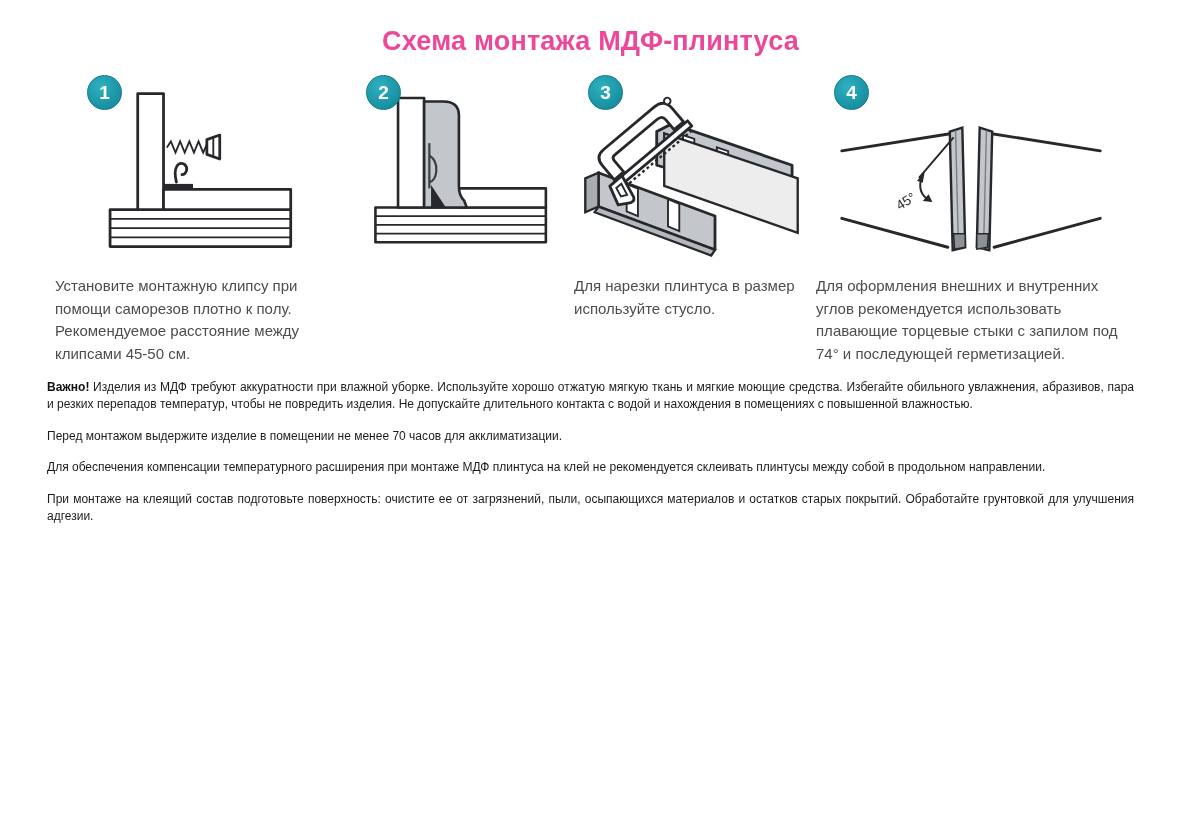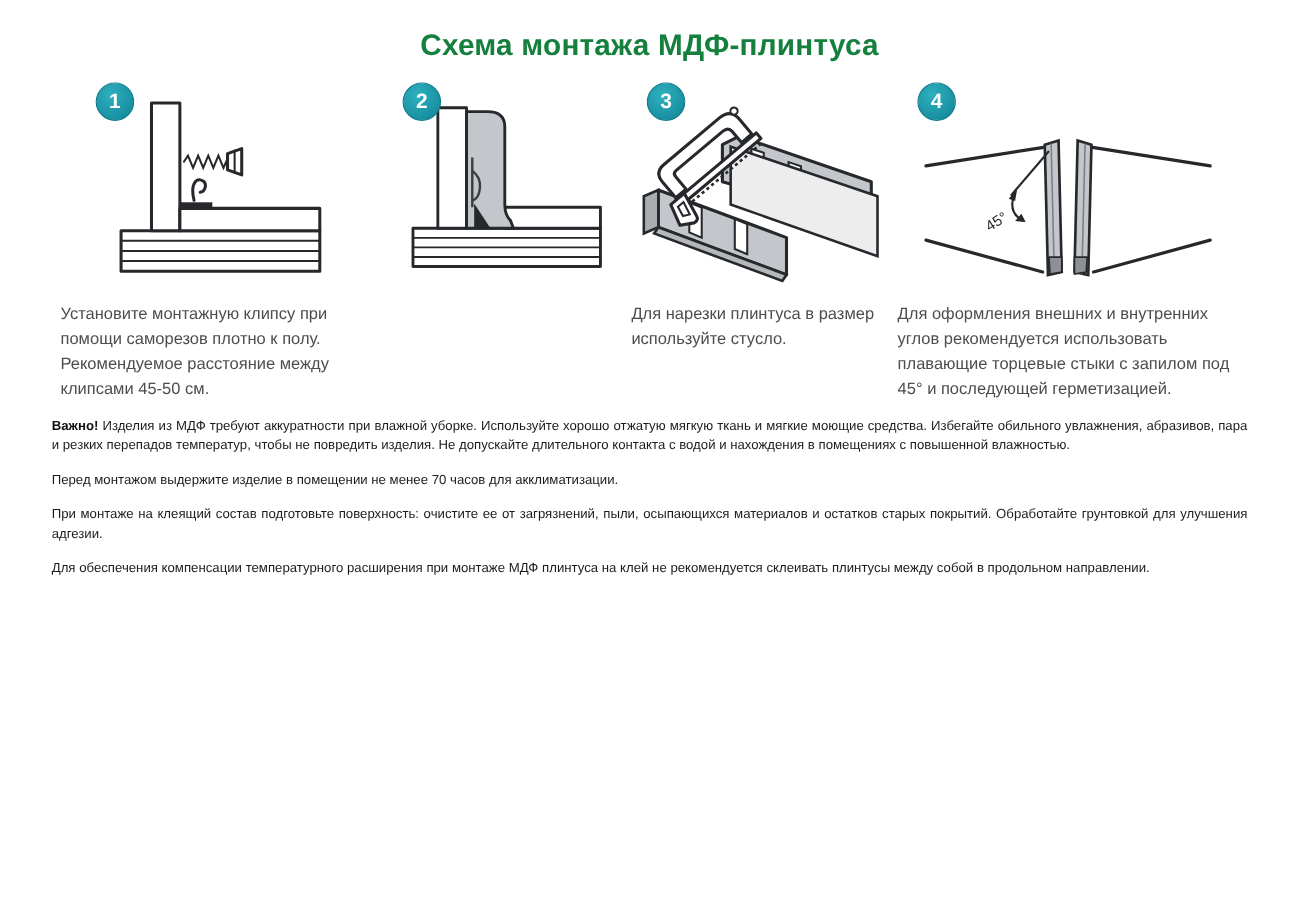--- a/index.html
+++ b/index.html
@@ -3,21 +3,21 @@
 <meta charset="utf-8">
 <style>
   html,body{margin:0;padding:0;background:#ffffff;}
   .sheet{
     width:1181px;height:827px;background:#ffffff;position:relative;
     font-family:"Liberation Sans","DejaVu Sans",sans-serif;color:#1c1c1c;
     overflow:hidden;box-sizing:border-box;
   }
   .title{
     margin:26px 0 0;text-align:center;font-size:27px;font-weight:700;
-    color:#15803d;letter-spacing:.2px;
+    color:#ec4899;letter-spacing:.2px;
   }
   .steps{
     display:flex;justify-content:space-between;align-items:flex-start;
     padding:0 55px;margin-top:16px;
   }
   .step{position:relative;display:flex;flex-direction:column;align-items:center;}
   .step.s1{width:300px;} .step.s2{width:205px;} .step.s3{width:235px;} .step.s4{width:310px;}
   .badge{
     position:absolute;top:2px;width:33px;height:33px;border-radius:50%;
     background:radial-gradient(circle at 38% 32%, #2fb0bf 0%, #1a93a4 65%, #13808f 100%);
@@ -144,33 +144,33 @@
           </g>
           <g>
             <line x1="122" y1="24" x2="86" y2="66" stroke="#26282c" stroke-width="2"></line>
             <polygon points="84,69 92,60 90,71" fill="#26282c"></polygon>
             <path d="M90,62 Q82,82 98,90" fill="none" stroke="#26282c" stroke-width="2"></path>
             <polygon points="100,91 90,90 96,83" fill="#26282c"></polygon>
             <text x="66" y="100" font-size="14" fill="#26282c" transform="rotate(-32 66 100)">45°</text>
           </g>
         </svg>
       </div>
-      <p class="caption">Для оформления внешних и внутренних углов рекомендуется использовать плавающие торцевые стыки с запилом под 45° и последующей герметизацией.</p>
+      <p class="caption">Для оформления внешних и внутренних углов рекомендуется использовать плавающие торцевые стыки с запилом под 74° и последующей герметизацией.</p>
     </div>
 
   </div>
 
   <div class="instructions">
     <p>
       <b>Важно!</b><span> Изделия из МДФ требуют аккуратности при влажной уборке. Используйте хорошо отжатую мягкую ткань и мягкие моющие средства. Избегайте обильного увлажнения, абразивов, пара и резких перепадов температур, чтобы не повредить изделия. Не допускайте длительного контакта с водой и нахождения в помещениях с повышенной влажностью.</span>
     </p>
     <p>
       <b></b><span>Перед монтажом выдержите изделие в помещении не менее 70 часов для акклиматизации.</span>
     </p>
     <p>
-      <b></b><span>При монтаже на клеящий состав подготовьте поверхность: очистите ее от загрязнений, пыли, осыпающихся материалов и остатков старых покрытий. Обработайте грунтовкой для улучшения адгезии.</span>
+      <b></b><span>Для обеспечения компенсации температурного расширения при монтаже МДФ плинтуса на клей не рекомендуется склеивать плинтусы между собой в продольном направлении.</span>
     </p>
     <p>
-      <b></b><span>Для обеспечения компенсации температурного расширения при монтаже МДФ плинтуса на клей не рекомендуется склеивать плинтусы между собой в продольном направлении.</span>
+      <b></b><span>При монтаже на клеящий состав подготовьте поверхность: очистите ее от загрязнений, пыли, осыпающихся материалов и остатков старых покрытий. Обработайте грунтовкой для улучшения адгезии.</span>
     </p>
   </div>
 
 </div>
 
 </body></html>

